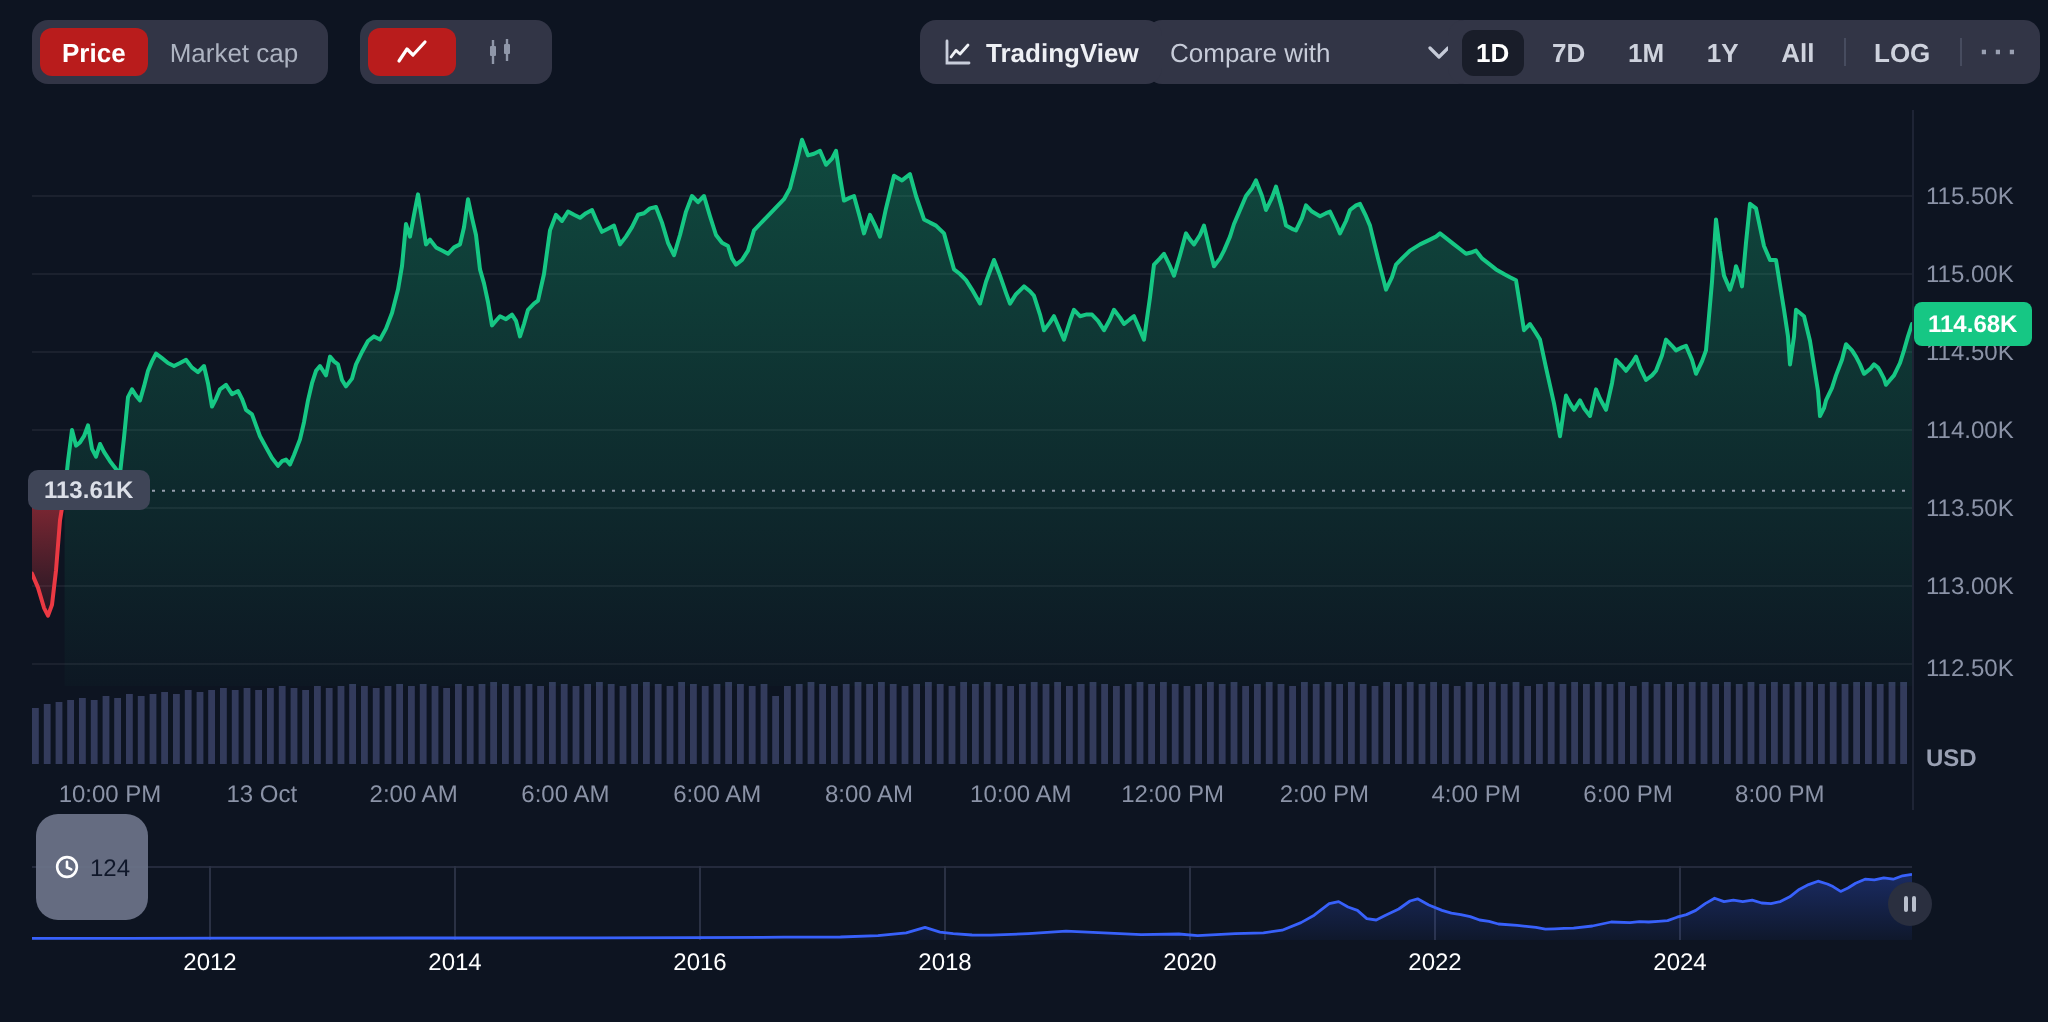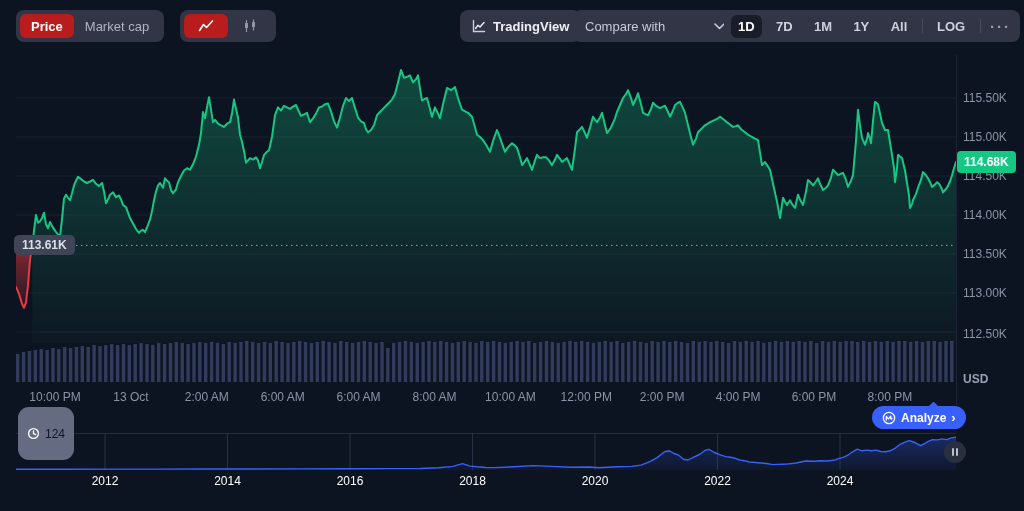--- a/index.html
+++ b/index.html
@@ -321,29 +321,20 @@
 
 
   <div class="pill124">
     <svg width="13" height="13" viewBox="0 0 14 14">
       <circle cx="7" cy="7" r="5.3" fill="none" stroke="#ffffff" stroke-width="1.4"></circle>
       <path d="M7 4.2 V7.2 L9.3 8.3" fill="none" stroke="#ffffff" stroke-width="1.4" stroke-linecap="round"></path>
     </svg>
     <span>124</span>
   </div>
 
-  <div class="analyze">
-    <span class="tail"></span>
-    <svg width="14" height="14" viewBox="0 0 28 28">
-      <circle cx="14" cy="14" r="11.3" fill="none" stroke="#ffffff" stroke-width="2.6"></circle>
-      <path d="M8.6 18 V11 L13 15.8 L17.6 10.2 V14.6 C17.6 16.4 19.4 16.6 19.9 14.8" fill="none" stroke="#ffffff" stroke-width="2.6" stroke-linecap="round" stroke-linejoin="round"></path>
-    </svg>
-    <span>Analyze</span>
-    <span class="chev">›</span>
-  </div>
 
   <div class="mini-top"></div>
   <svg class="mini" width="940" height="37" viewBox="0 0 940 37" preserveAspectRatio="none">
       <defs>
         <linearGradient id="gBlue" x1="0" y1="0" x2="0" y2="1">
           <stop offset="0" stop-color="#3861fb" stop-opacity="0.30"></stop>
           <stop offset="1" stop-color="#3861fb" stop-opacity="0.05"></stop>
         </linearGradient>
       </defs>
       <line x1="89.0" y1="0" x2="89.0" y2="37" stroke="#2a3144" stroke-width="1"></line>

